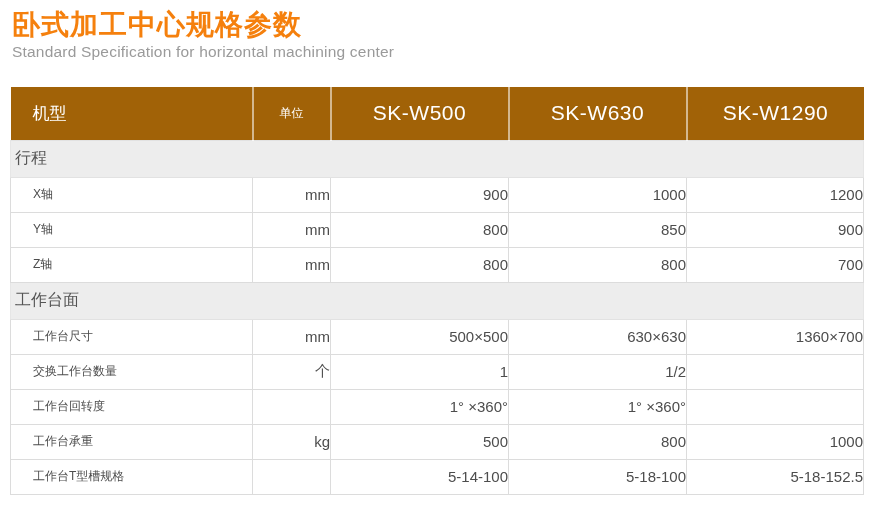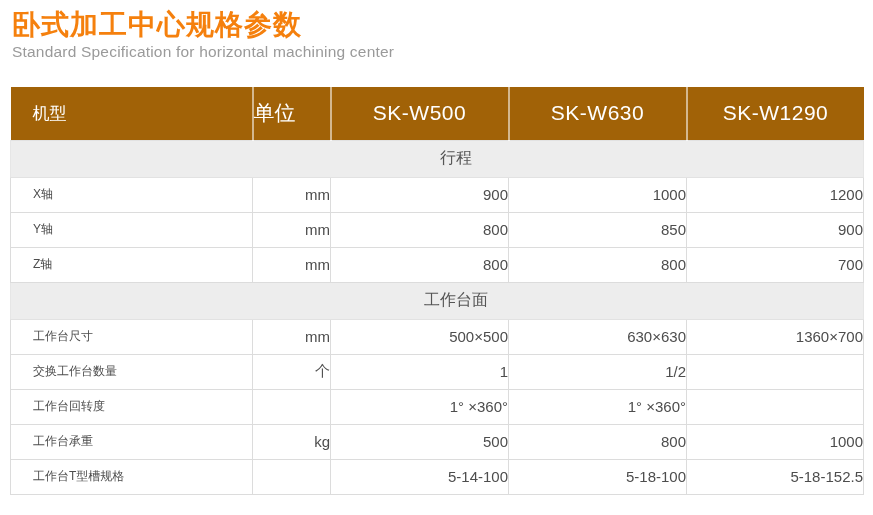--- a/index.html
+++ b/index.html
@@ -40,36 +40,36 @@
 
   th {
     background: #a16207;
     color: #ffffff;
     font-weight: 400;
     height: 53px;
     border: none;
     vertical-align: middle;
   }
   th.h-label { text-align: left; padding-left: 22px; font-size: 17px; }
-  th.h-unit  { text-align: left; font-size: 21px; margin-left: 8px; }
+  th.h-unit  { text-align: center; font-size: 12px; margin-left: 8px; }
   th.h-model { text-align: center; font-size: 21px; letter-spacing: 0.5px; }
   th + th { border-left: 2px solid rgba(255,255,255,0.55); }
 
   td {
     border: 1px solid #DCDCDC;
     color: #4D4D4D;
     font-size: 15px;
     vertical-align: middle;
     height: 35px;
   }
   tr.section-row td {
     background: #EDEDED;
     height: 37px;
-    text-align: center;
-    padding-left: 38px;
+    text-align: left;
+    padding-left: 4px;
     font-size: 16px;
     color: #555555;
     border-left-color: #E6E6E6;
     border-right-color: #E6E6E6;
     border-top-color: #E2E2E2;
     border-bottom-color: #E2E2E2;
   }
   td.cell-label { text-align: left; padding-left: 22px; font-size: 12px; }
   td.cell-unit, td.cell-value { text-align: right; }
 </style>

